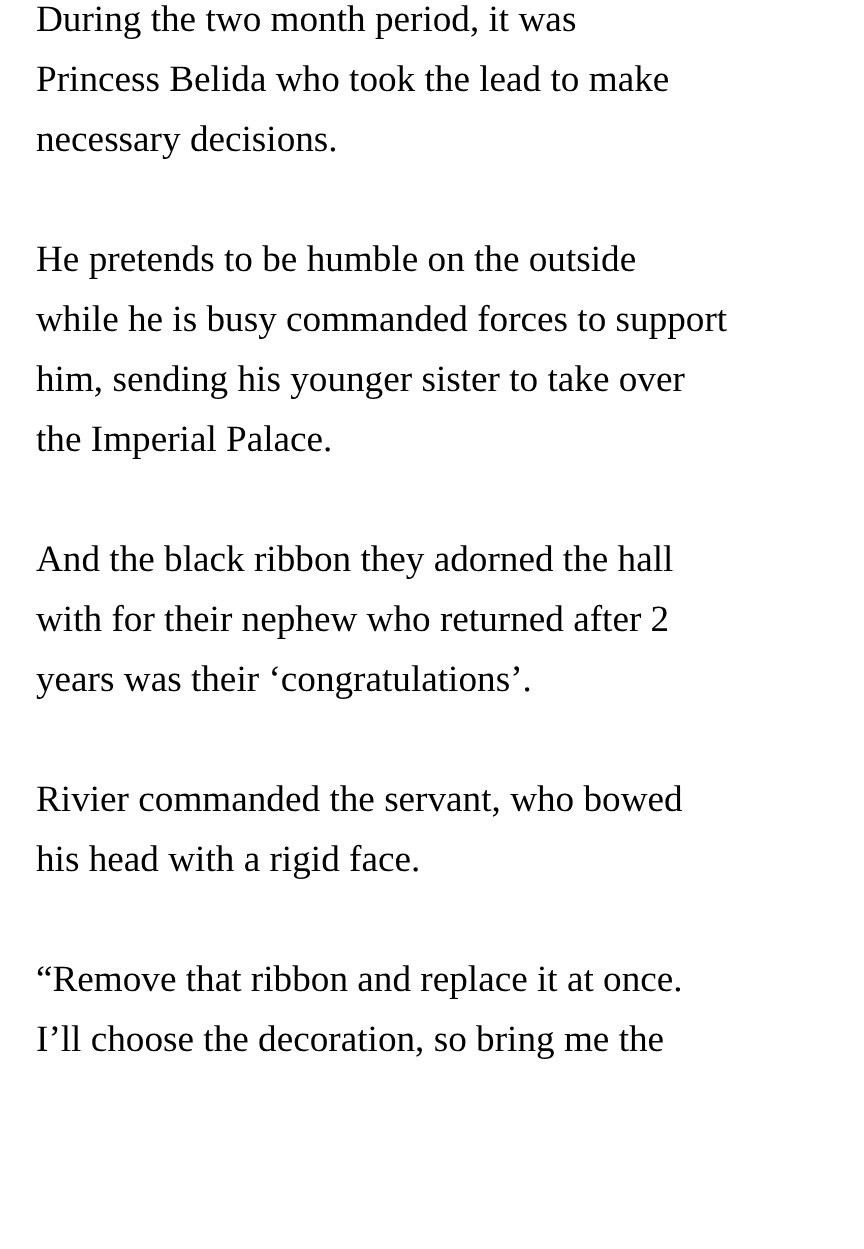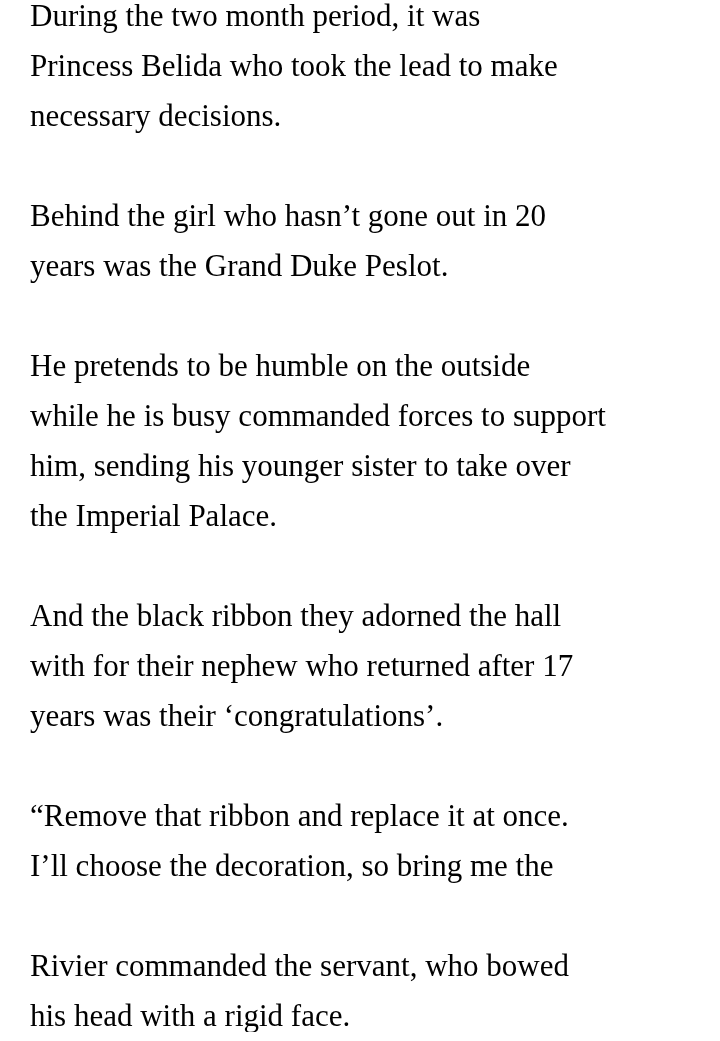--- a/index.html
+++ b/index.html
@@ -31,26 +31,24 @@
     text-rendering: optimizeLegibility;
   }
 </style>
 </head>
 <body>
 
 <div class="reader-page">
   <p class="paragraph">During the two month period, it was
 Princess Belida who took the lead to make
 necessary decisions.</p>
-  <p class="paragraph">Behind the girl who hasn’t gone out in 20
-years was the Grand Duke Peslot.</p>
   <p class="paragraph">He pretends to be humble on the outside
 while he is busy commanded forces to support
 him, sending his younger sister to take over
 the Imperial Palace.</p>
   <p class="paragraph">And the black ribbon they adorned the hall
-with for their nephew who returned after 17
+with for their nephew who returned after 2
 years was their ‘congratulations’.</p>
+  <p class="paragraph">Rivier commanded the servant, who bowed
+his head with a rigid face.</p>
   <p class="paragraph">“Remove that ribbon and replace it at once.
 I’ll choose the decoration, so bring me the</p>
-  <p class="paragraph">Rivier commanded the servant, who bowed
-his head with a rigid face.</p>
 </div>
 
 </body></html>

